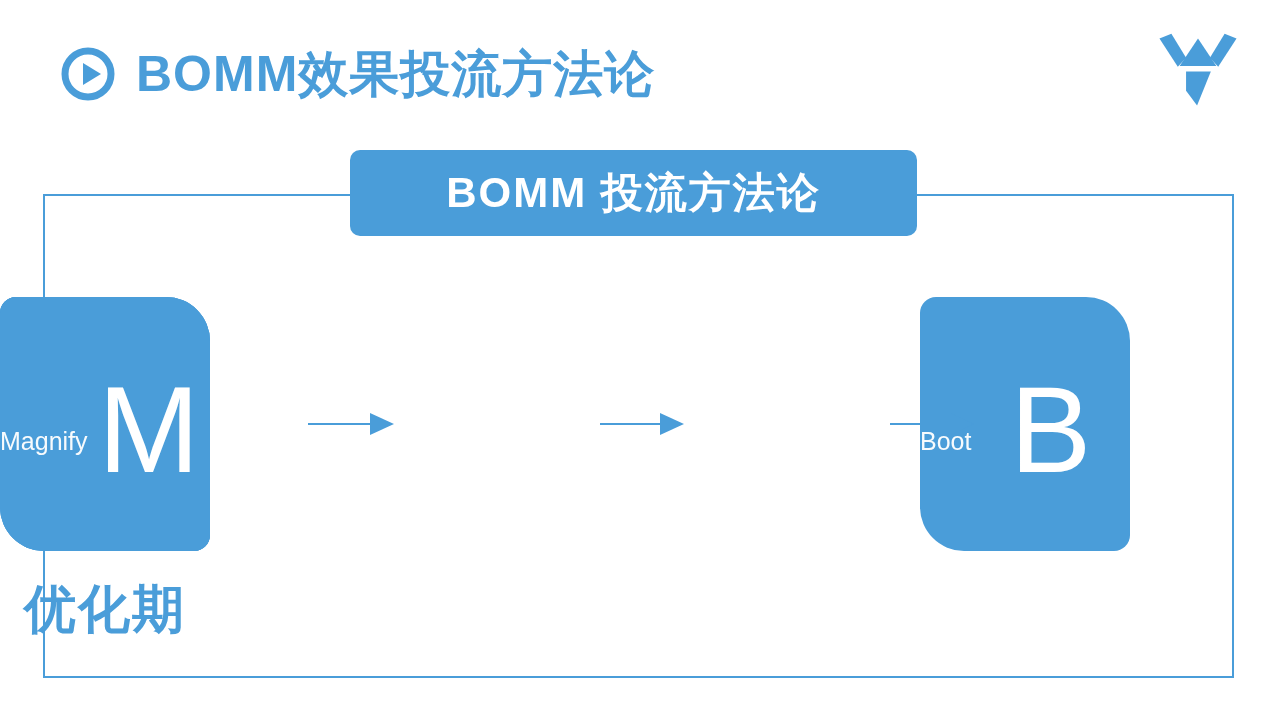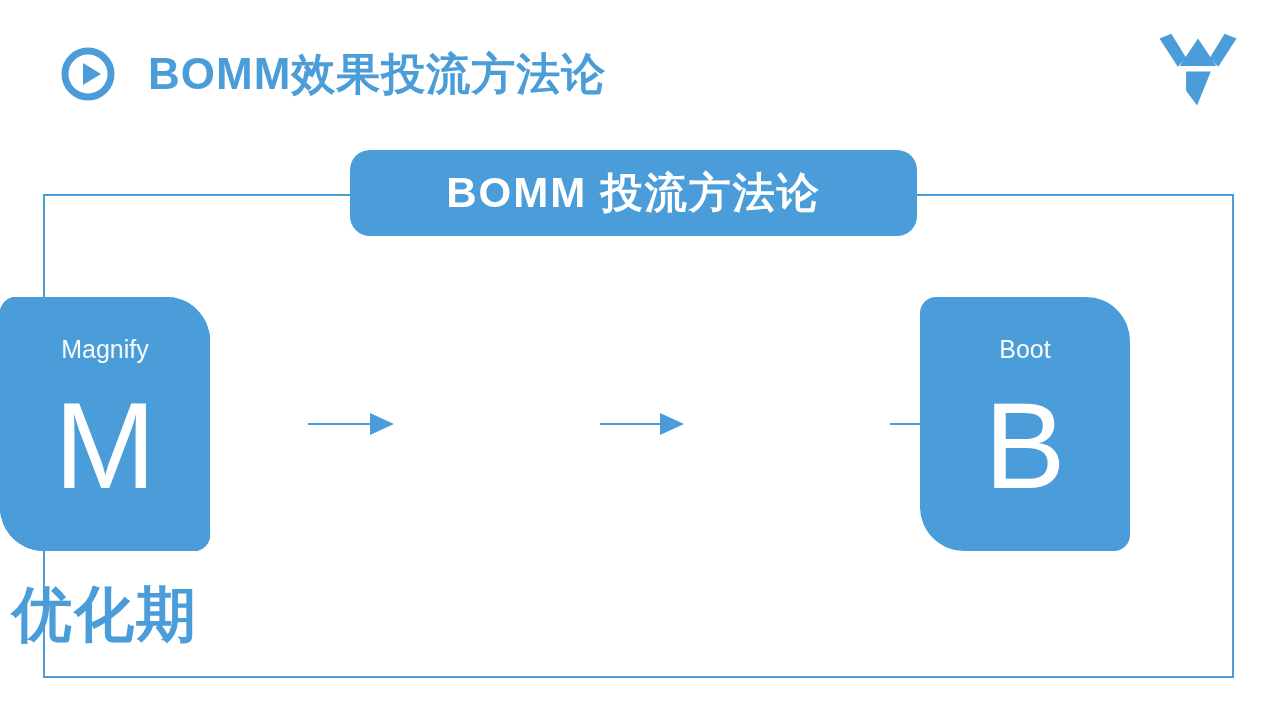--- a/index.html
+++ b/index.html
@@ -9,22 +9,22 @@
     position:relative;
     background:var(--white);
     font-family:"Liberation Sans", sans-serif;
     overflow:hidden;
   }
 
   
   .header { position:absolute; left:58px; top:44px; display:flex; align-items:center; }
   .play-icon { width:60px; height:60px; display:block; }
   .page-title {
-    margin-left:30px;
-    font-size:44px;
+    margin-left:18px;
+    font-size:50px;
     font-weight:bold;
     color:var(--primary);
     letter-spacing:1px;
     line-height:60px;
     white-space:nowrap;
   }
   .logo { position:absolute; left:1148px; top:32px; width:100px; height:78px; }
 
   
   .frame {
@@ -34,21 +34,21 @@
     border:2px solid var(--primary);
     background:transparent;
   }
 
   
   .banner {
     position:absolute;
     left:350px; top:150px;
     width:567px; height:86px;
     background:var(--primary);
-    border-radius:20px;
+    border-radius:10px;
     display:flex; align-items:center; justify-content:center;
   }
   .banner-title {
     color:var(--white);
     font-size:42px;
     font-weight:bold;
     letter-spacing:2px;
     white-space:nowrap;
   }
 
@@ -56,21 +56,21 @@
   .stage { position:absolute; top:297px; width:210px; }
   .stage:nth-of-type(1) { left:100px; }
   .stage:nth-of-type(2) { left:392px; }
   .stage:nth-of-type(3) { left:682px; }
   .stage:nth-of-type(4) { left:920px; }
 
   .stage-box {
     width:210px; height:254px;
     background:var(--primary);
     border-radius:16px 44px 16px 44px;
-    display:flex; flex-direction:column; align-items:center;
+    display:flex; flex-direction:row; align-items:center;
     padding-top:38px;
   }
   .stage-en {
     color:var(--white);
     font-size:25px;
     font-weight:normal;
     height:32px;
     opacity:0.96;
   }
   .stage-letter {
@@ -79,21 +79,21 @@
     color:var(--white);
     font-size:122px;
     font-weight:normal;
     line-height:1;
     padding-bottom:26px;
   }
   .stage-cn {
     margin-top:24px;
     text-align:center;
     color:var(--primary);
-    font-size:60px;
+    font-size:52px;
     font-weight:bold;
     letter-spacing:2px;
     white-space:nowrap;
   }
 
   
   .flow-arrow { position:absolute; top:410px; height:28px; }
   .flow-arrow.a1 { left:308px; width:86px; }
   .flow-arrow.a2 { left:600px; width:84px; }
   .flow-arrow.a3 { left:890px; width:84px; }

